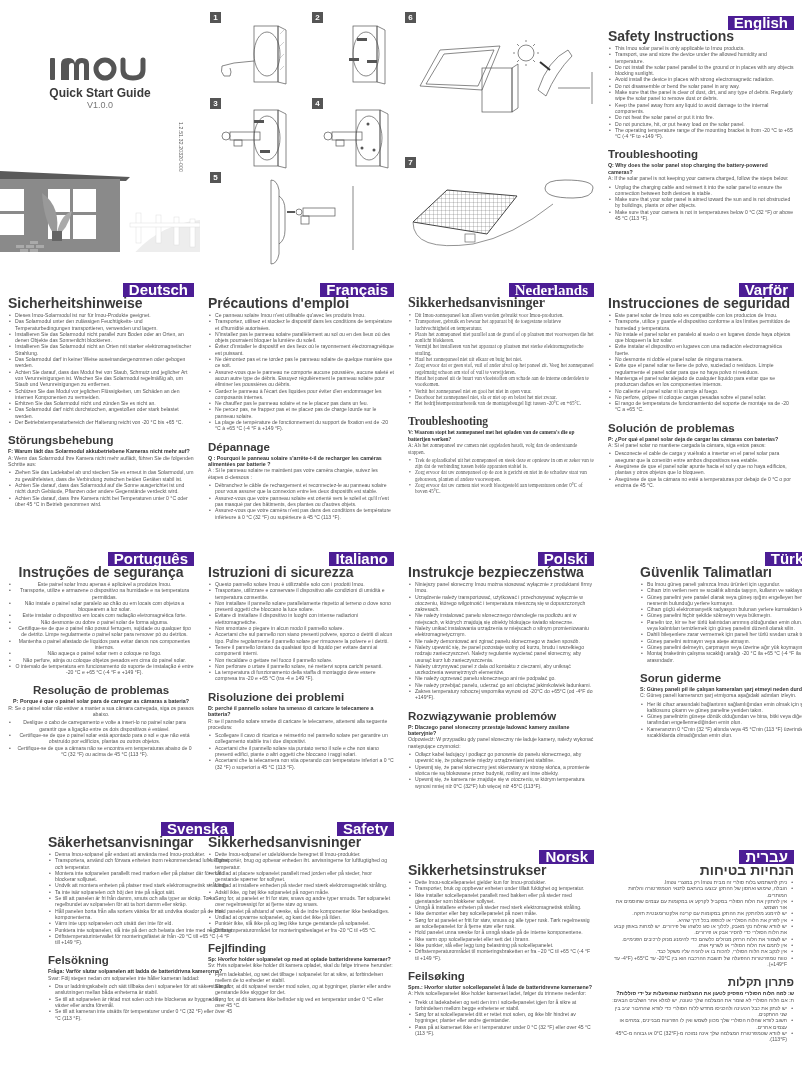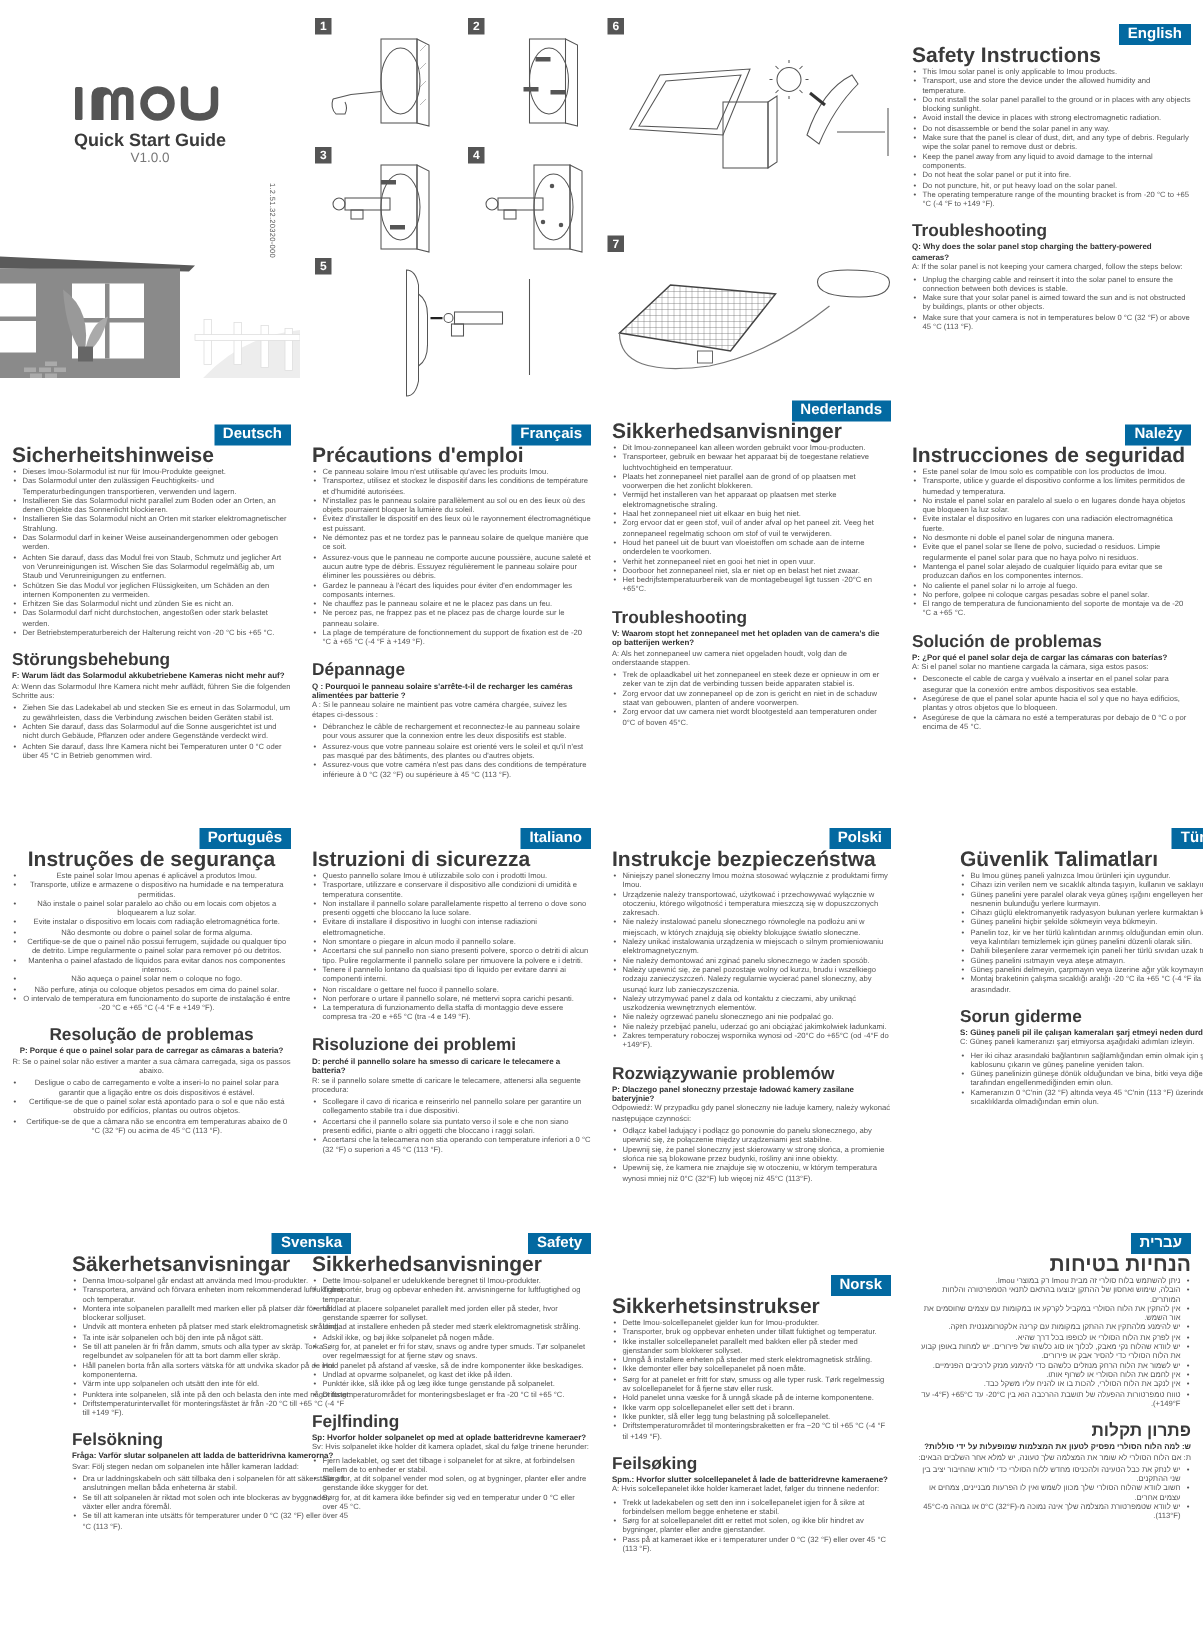--- a/index.html
+++ b/index.html
@@ -11,30 +11,30 @@
   .qsg { position: absolute; left: 0; width: 200px; top: 86px; text-align: center; font-weight: bold; font-size: 12px; color: #3a3a3a; }
   .ver { position: absolute; left: 0; width: 200px; top: 100px; text-align: center; font-size: 9px; color: #777; }
   .vcode { position: absolute; left: 178px; top: 122px; font-size: 5px; color: #555; writing-mode: vertical-rl; letter-spacing: 0.2px; }
   .house { position: absolute; left: 0; top: 165px; width: 200px; height: 107px; }
 
   .steps { position: absolute; left: 200px; top: 0; width: 400px; height: 272px; }
   .step-badge { position: absolute; width: 11px; height: 11px; background: #555; color: #fff; font-size: 8px; font-weight: bold; text-align: center; line-height: 11px; }
   .step-art { position: absolute; }
 
   .sec { position: absolute; width: 200px; padding: 0 6px 0 8px; }
-  .lang-tag { position: absolute; right: 6px; top: 0; background: #0369a1; color: #fff; font-weight: bold; font-size: 10px; padding: 1px 6px 1px 6px; line-height: 12px; }
+  .lang-tag { position: absolute; right: 6px; top: 0; background: #4c1d95; color: #fff; font-weight: bold; font-size: 15px; padding: 1px 6px 1px 6px; line-height: 12px; }
   .h1 { font-weight: bold; font-size: 14px; color: #3a3a3a; margin-top: 13px; line-height: 14px; white-space: nowrap; }
   .h2 { font-weight: bold; font-size: 11.5px; color: #3a3a3a; margin-top: 8px; line-height: 14px; white-space: nowrap; }
   ul { list-style: none; margin-top: 2px; }
   li { font-size: 5.1px; line-height: 6.3px; padding-left: 7px; position: relative; color: #555; }
   li::before { content: "•"; position: absolute; left: 1px; top: 0; }
   .q { font-size: 5.3px; font-weight: bold; line-height: 6.4px; color: #333; margin-top: 1px; }
   .a { font-size: 5.1px; line-height: 6.3px; color: #555; }
 
-  .rtl { direction: rtl; text-align: right; }
+  .rtl { direction: rtl; text-align: right; margin-top: 28px; }
   .rtl li { padding-left: 0; padding-right: 7px; }
   .rtl li::before { left: auto; right: 1px; }
   .rtl .lang-tag { right: auto; left: auto; right: 6px; }
 </style>
 </head>
 <body>
 
 <div class="cover">
   <svg class="logo" viewBox="0 0 104 30">
     <rect x="2" y="6" width="5" height="22" rx="1" fill="#555"></rect>
@@ -256,21 +256,21 @@
   <div class="h2">Dépannage</div>
   <div class="q">Q : Pourquoi le panneau solaire s'arrête-t-il de recharger les caméras alimentées par batterie ?</div>
   <div class="a">A : Si le panneau solaire ne maintient pas votre caméra chargée, suivez les étapes ci-dessous :</div>
   <ul>
     <li>Débranchez le câble de rechargement et reconnectez-le au panneau solaire pour vous assurer que la connexion entre les deux dispositifs est stable.</li>
     <li>Assurez-vous que votre panneau solaire est orienté vers le soleil et qu'il n'est pas masqué par des bâtiments, des plantes ou d'autres objets.</li>
     <li>Assurez-vous que votre caméra n'est pas dans des conditions de température inférieure à 0 °C (32 °F) ou supérieure à 45 °C (113 °F).</li>
   </ul>
 </div>
 
-<div class="sec" style="left:400px;top:267px;">
+<div class="sec" style="left:400px;top:283px;font-family:Liberation Serif, serif;">
   <span class="lang-tag">Nederlands</span>
   <div class="h1">Sikkerhedsanvisninger</div>
   <ul>
     <li>Dit Imou-zonnepaneel kan alleen worden gebruikt voor Imou-producten.</li>
     <li>Transporteer, gebruik en bewaar het apparaat bij de toegestane relatieve luchtvochtigheid en temperatuur.</li>
     <li>Plaats het zonnepaneel niet parallel aan de grond of op plaatsen met voorwerpen die het zonlicht blokkeren.</li>
     <li>Vermijd het installeren van het apparaat op plaatsen met sterke elektromagnetische straling.</li>
     <li>Haal het zonnepaneel niet uit elkaar en buig het niet.</li>
     <li>Zorg ervoor dat er geen stof, vuil of ander afval op het paneel zit. Veeg het zonnepaneel regelmatig schoon om stof of vuil te verwijderen.</li>
     <li>Houd het paneel uit de buurt van vloeistoffen om schade aan de interne onderdelen te voorkomen.</li>
@@ -282,21 +282,21 @@
   <div class="q">V: Waarom stopt het zonnepaneel met het opladen van de camera's die op batterijen werken?</div>
   <div class="a">A: Als het zonnepaneel uw camera niet opgeladen houdt, volg dan de onderstaande stappen.</div>
   <ul>
     <li>Trek de oplaadkabel uit het zonnepaneel en steek deze er opnieuw in om er zeker van te zijn dat de verbinding tussen beide apparaten stabiel is.</li>
     <li>Zorg ervoor dat uw zonnepaneel op de zon is gericht en niet in de schaduw staat van gebouwen, planten of andere voorwerpen.</li>
     <li>Zorg ervoor dat uw camera niet wordt blootgesteld aan temperaturen onder 0°C of boven 45°C.</li>
   </ul>
 </div>
 
 <div class="sec" style="left:600px;top:283px;">
-  <span class="lang-tag">Należy</span>
+  <span class="lang-tag">Varför</span>
   <div class="h1">Instrucciones de seguridad</div>
   <ul>
     <li>Este panel solar de Imou solo es compatible con los productos de Imou.</li>
     <li>Transporte, utilice y guarde el dispositivo conforme a los límites permitidos de humedad y temperatura.</li>
     <li>No instale el panel solar en paralelo al suelo o en lugares donde haya objetos que bloqueen la luz solar.</li>
     <li>Evite instalar el dispositivo en lugares con una radiación electromagnética fuerte.</li>
     <li>No desmonte ni doble el panel solar de ninguna manera.</li>
     <li>Evite que el panel solar se llene de polvo, suciedad o residuos. Limpie regularmente el panel solar para que no haya polvo ni residuos.</li>
     <li>Mantenga el panel solar alejado de cualquier líquido para evitar que se produzcan daños en los componentes internos.</li>
     <li>No caliente el panel solar ni lo arroje al fuego.</li>

